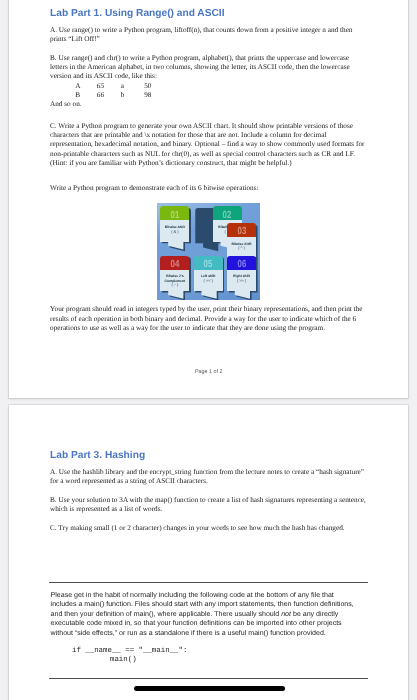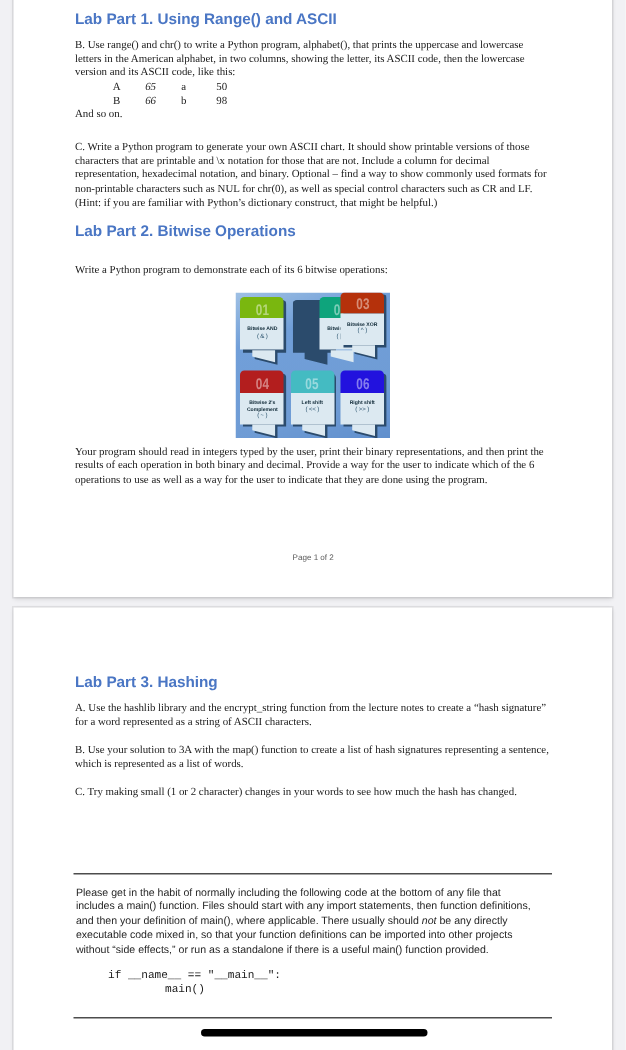--- a/index.html
+++ b/index.html
@@ -55,41 +55,41 @@
      clip-path:polygon(7.8px 0, 23.0px 0, 23.0px 8.0px, 7.8px 4.2px);}
 </style>
 </head>
 <body>
 
 <div class="viewer">
 
   <div class="page" id="page1">
     <div class="content" id="p1c" style="top:54px;">
       <div class="h">Lab Part 1. Using Range() and ASCII</div>
+      <div class="p pa">A. Use range() to write a Python program, liftoff(n), that counts down from a positive integer n and then prints “Lift Off!”</div>
       <div class="p pa">B. Use range() and chr() to write a Python program, alphabet(), that prints the uppercase and lowercase letters in the American alphabet, in two columns, showing the letter, its ASCII code, then the lowercase version and its ASCII code, like this:</div>
       <table class="tbl">
         <tbody id="asciiRows">
             <tr>
               <td class="c0">A</td>
               <td class="c1">65</td>
               <td class="c2">a</td>
               <td class="c3">50</td>
             </tr>
             <tr>
               <td class="c0">B</td>
               <td class="c1">66</td>
               <td class="c2">b</td>
               <td class="c3">98</td>
             </tr>
           </tbody>
       </table>
       <div class="p">And so on.</div>
       <div class="p pa pc">C. Write a Python program to generate your own ASCII chart. It should show printable versions of those characters that are printable and \x notation for those that are not. Include a column for decimal representation, hexadecimal notation, and binary. Optional – find a way to show commonly used formats for non-printable characters such as NUL for chr(0), as well as special control characters such as CR and LF. (Hint: if you are familiar with Python’s dictionary construct, that might be helpful.)</div>
 
-      <div class="h h2">Lab Part 2. Bitwise Operations</div>
       <div class="p p2i">Write a Python program to demonstrate each of its 6 bitwise operations:</div>
       <div class="figwrap">
         <div class="fig" id="figure"><div class="fig-bg"></div><div class="card" style="left: 3.4px; top: 3.4px;">
               <div class="card-shadow"></div>
               <div class="card-head" style="background:#78b808">
                 <span class="cnum">01</span>
               </div>
               <div class="card-body">
                 <div class="card-title">Bitwise AND</div>
                 <div class="card-sym">( &amp; )</div>
@@ -98,21 +98,21 @@
             </div><div class="card" style="left: 36.7px; top: 3.4px; padding-left: 19px;">
               <div class="card-shadow"></div>
               <div class="card-head" style="background:#08a67c">
                 <span class="cnum">02</span>
               </div>
               <div class="card-body">
                 <div class="card-title">Bitwise OR</div>
                 <div class="card-sym">( | )</div>
               </div>
               <div class="card-tail"></div>
-            </div><div class="card" style="left: 70px; top: 0;">
+            </div><div class="card" style="left: 70px; top: 20px;">
               <div class="card-shadow"></div>
               <div class="card-head" style="background:#bb3008">
                 <span class="cnum">03</span>
               </div>
               <div class="card-body">
                 <div class="card-title">Bitwise XOR</div>
                 <div class="card-sym">( ^ )</div>
               </div>
               <div class="card-tail"></div>
             </div><div class="card" style="left: 3.4px; top: 52.6px;">

